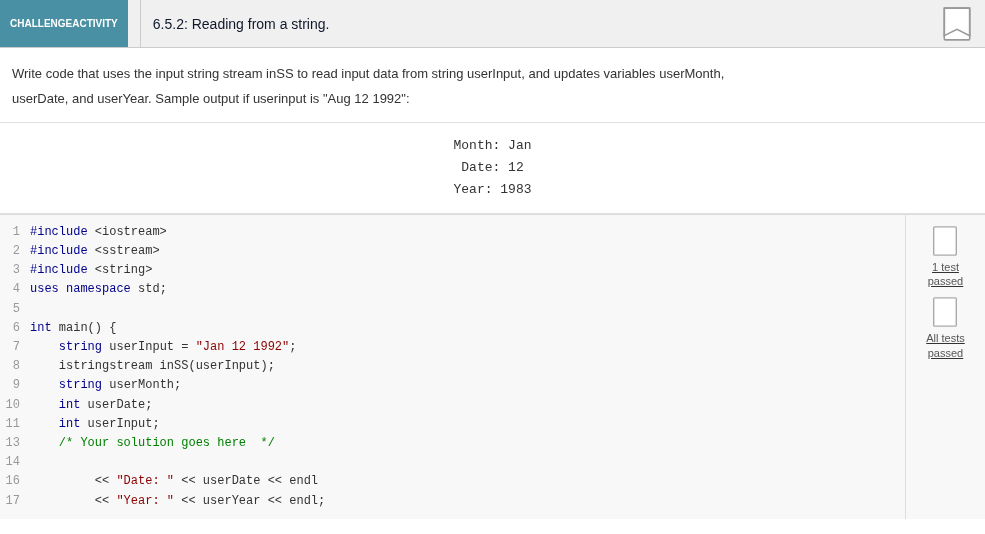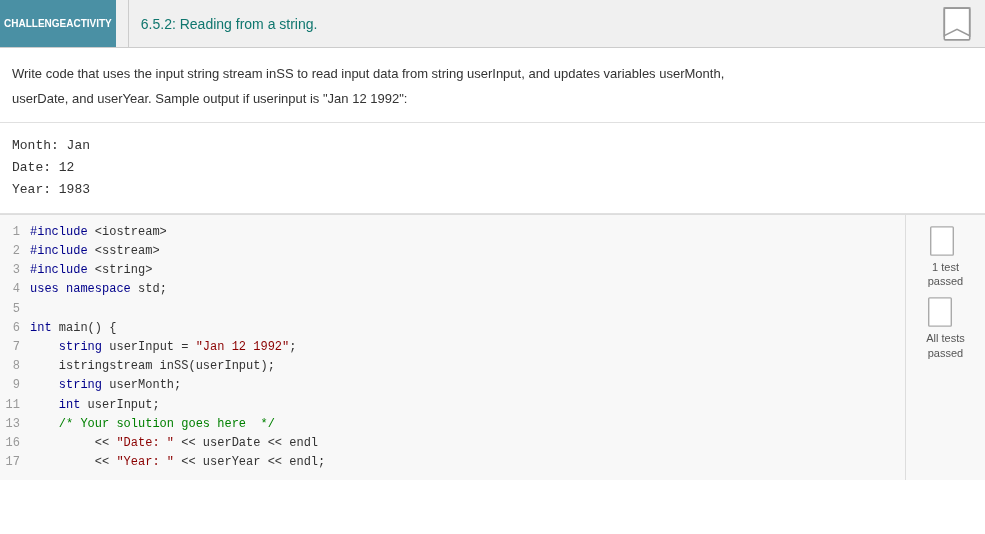--- a/index.html
+++ b/index.html
@@ -13,36 +13,36 @@
       border-bottom: 1px solid #ccc;
       padding: 0;
       height: 48px;
     }
     .challenge-label {
       background: #4a90a4;
       color: #fff;
       font-size: 10px;
       font-weight: bold;
       text-transform: uppercase;
-      padding: 6px 4px;
+      padding: 6px 10px;
       line-height: 1.3;
       height: 100%;
       display: flex;
       align-items: center;
       min-width: 80px;
     }
     .header-divider {
       width: 1px;
       height: 100%;
       background: #ccc;
       margin: 0 12px;
     }
     .header-title {
       font-size: 14px;
-      color: #0f766e;
+      color: #0f172a;
       flex: 1;
     }
     .bookmark-icon {
       width: 32px;
       height: 36px;
       margin-right: 12px;
     }
 
     
     .description {
@@ -54,20 +54,21 @@
     }
     .description p { margin-bottom: 4px; }
 
     
     .sample-output {
       padding: 12px 12px 12px 12px;
       font-family: 'Courier New', monospace;
       font-size: 13px;
       line-height: 1.7;
       border-bottom: 1px solid #e0e0e0;
+      text-align: center;
     }
 
     
     .editor-container {
       display: flex;
       background: #f8f8f8;
       border-top: 1px solid #ddd;
       position: relative;
     }
     .code-area {
@@ -108,21 +109,23 @@
       display: flex;
       flex-direction: column;
       align-items: center;
       padding-top: 10px;
       background: #f8f8f8;
       gap: 8px;
     }
     .test-badge {
       display: flex;
       flex-direction: column;
+      align-items: center;
       gap: 3px;
+      text-decoration: underline;
     }
     .badge-icon {
       width: 28px;
       height: 32px;
     }
     .badge-label {
       font-size: 11px;
       color: #555;
       text-align: center;
       line-height: 1.3;
@@ -141,21 +144,21 @@
   <div class="header-title">6.5.2: Reading from a string.</div>
 
   <svg class="bookmark-icon" viewBox="0 0 28 34" fill="none" xmlns="http://www.w3.org/2000/svg">
     <rect x="2" y="2" width="24" height="30" rx="1" stroke="#999" stroke-width="1.5" fill="white"></rect>
     <path d="M2 28 L14 22 L26 28 L26 2 L2 2 Z" fill="none" stroke="#999" stroke-width="1.5"></path>
   </svg>
 </div>
 
 <div class="description">
   <p>Write code that uses the input string stream inSS to read input data from string userInput, and updates variables userMonth,</p>
-  <p>userDate, and userYear. Sample output if userinput is "Jan 12 1992":</p>
+  <p>userDate, and userYear. Sample output if userinput is "Aug 12 1992":</p>
 </div>
 
 <div class="sample-output">
   <div>Month: Jan</div>
   <div>Date: 12</div>
   <div>Year: 1983</div>
 </div>
 
 <div class="editor-container">
   <div class="code-area" id="code-area">
@@ -190,26 +193,34 @@
       </div>
       <div class="code-line">
         <span class="line-num">8</span>
         <span class="line-code"><span class="plain">    istringstream inSS(userInput);</span></span>
       </div>
       <div class="code-line">
         <span class="line-num">9</span>
         <span class="line-code"><span class="plain">    </span><span class="kw">string</span><span class="plain"> userMonth;</span></span>
       </div>
       <div class="code-line">
+        <span class="line-num">10</span>
+        <span class="line-code"><span class="plain">    </span><span class="kw">int</span><span class="plain"> userDate;</span></span>
+      </div>
+      <div class="code-line">
         <span class="line-num">11</span>
         <span class="line-code"><span class="plain">    </span><span class="kw">int</span><span class="plain"> userInput;</span></span>
       </div>
       <div class="code-line">
         <span class="line-num">13</span>
         <span class="line-code"><span class="cmt">    /* Your solution goes here  */</span></span>
+      </div>
+      <div class="code-line">
+        <span class="line-num">14</span>
+        <span class="line-code"><span class="plain"></span></span>
       </div>
       <div class="code-line">
         <span class="line-num">16</span>
         <span class="line-code"><span class="plain">         &lt;&lt; </span><span class="str">"Date: "</span><span class="plain"> &lt;&lt; userDate &lt;&lt; endl</span></span>
       </div>
       <div class="code-line">
         <span class="line-num">17</span>
         <span class="line-code"><span class="plain">         &lt;&lt; </span><span class="str">"Year: "</span><span class="plain"> &lt;&lt; userYear &lt;&lt; endl;</span></span>
       </div>
     </div>

